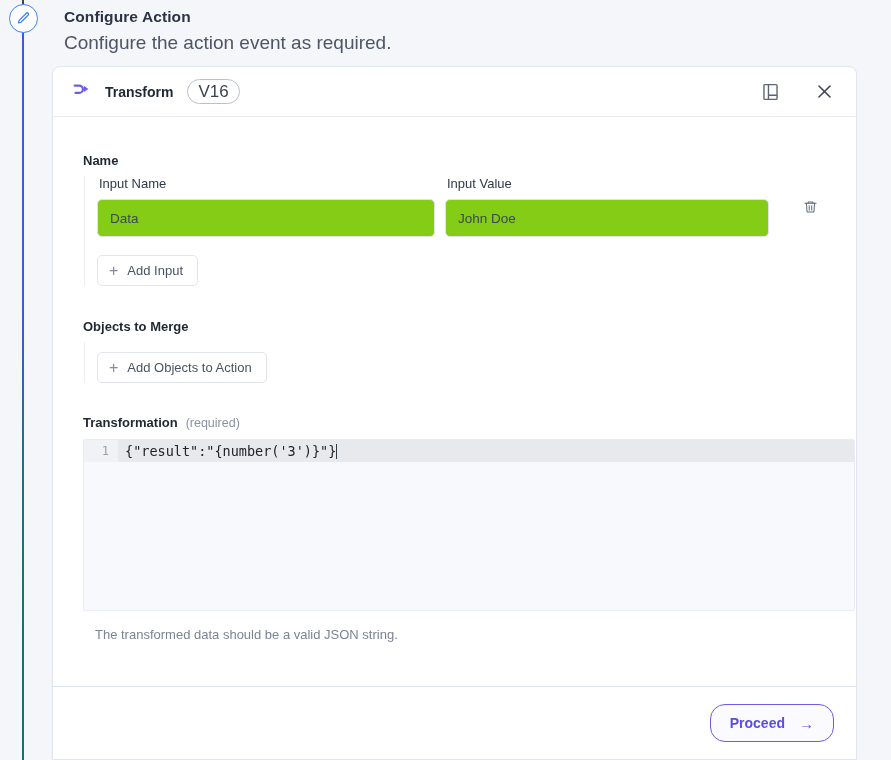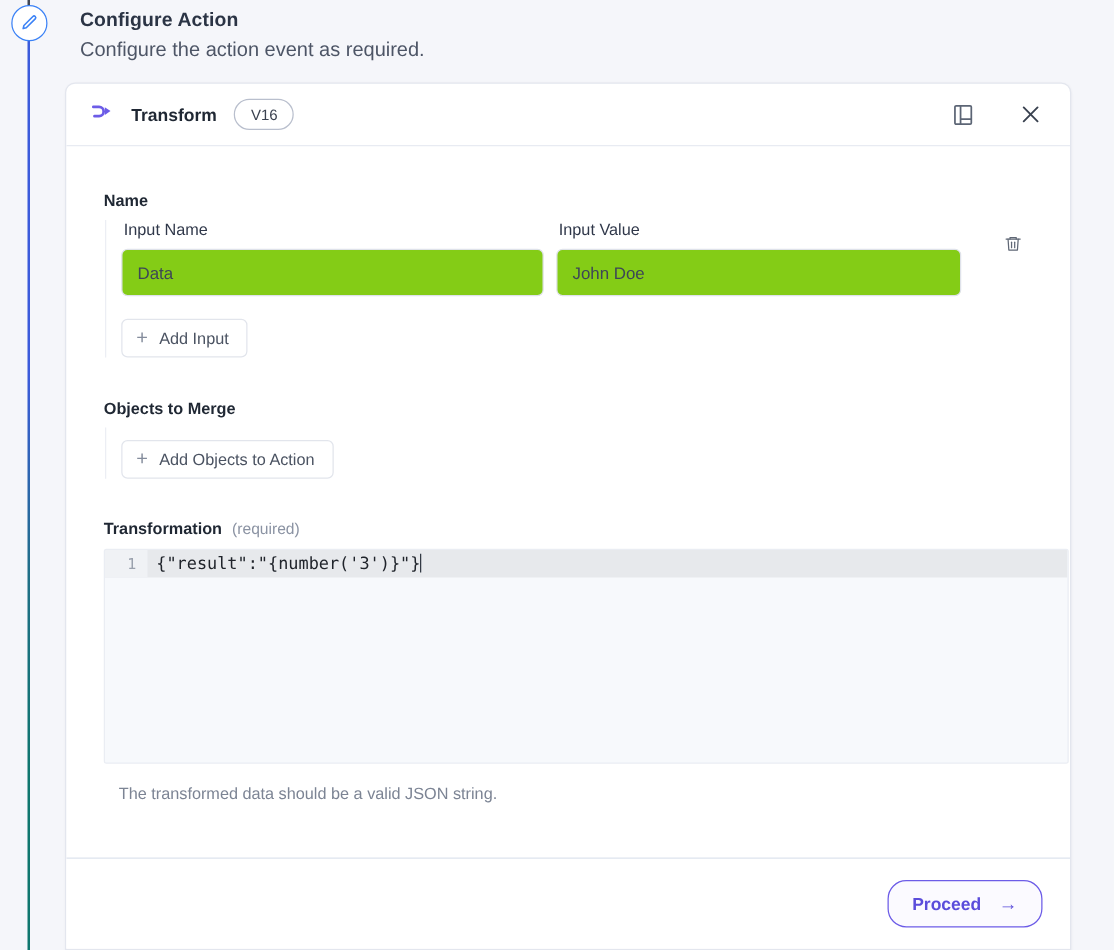--- a/index.html
+++ b/index.html
@@ -50,21 +50,21 @@
     width: 500px;
   }
   #page-title {
     font-size: 15.5px;
     font-weight: bold;
     color: #2b3445;
     letter-spacing: .1px;
     margin: 0 0 6px 0;
   }
   #page-sub {
-    font-size: 16px;
+    font-size: 19px;
     color: #4d5566;
     margin: 0;
   }
 
   
   #card {
     position: absolute;
     left: 52px; top: 66px;
     width: 805px; height: 694px;
     background: #ffffff;
@@ -89,21 +89,21 @@
     color: #1f2733;
     margin-right: 14px;
   }
   #version-badge {
     display: inline-flex;
     align-items: center; justify-content: center;
     min-width: 48px; height: 25px;
     padding: 0 10px;
     border: 1px solid #b9bfcd;
     border-radius: 13px;
-    font-size: 12px;
+    font-size: 17px;
     color: #3b4250;
     background: #fff;
   }
   #header-actions {
     margin-left: auto;
     display: flex;
     align-items: center;
     gap: 30px;
   }
   .hdr-icon-btn {
@@ -125,21 +125,21 @@
     margin: 0 0 8px 0;
   }
   .indent-group {
     border-left: 1px solid #eceef4;
     padding-left: 12px;
     margin-left: 1px;
   }
 
   .field-row {
     display: flex;
-    align-items: flex-start;
+    align-items: center;
     gap: 10px;
   }
   .field-col-name { width: 338px; }
   .field-col-value { width: 324px; }
   .field-label {
     display: block;
     font-size: 13px;
     color: #30384a;
     margin: 0 0 8px 2px;
   }

